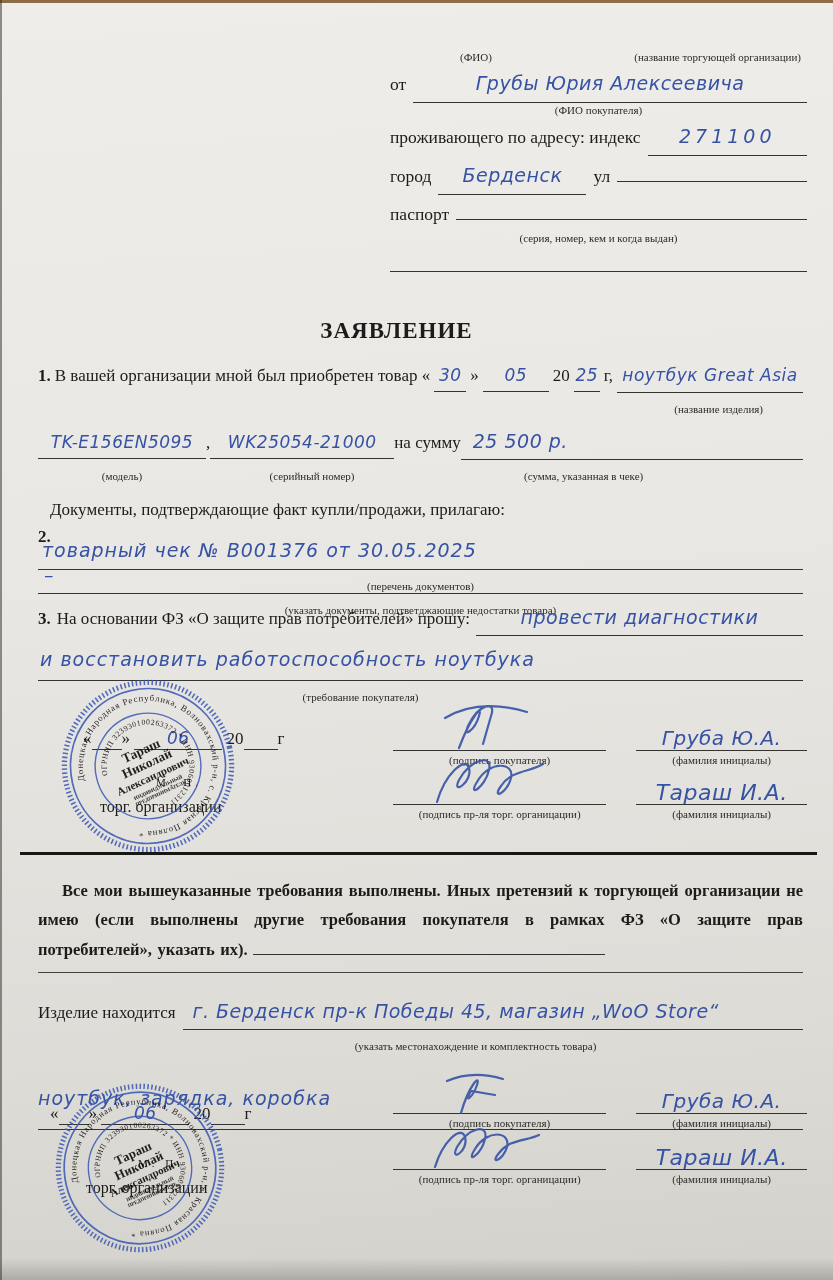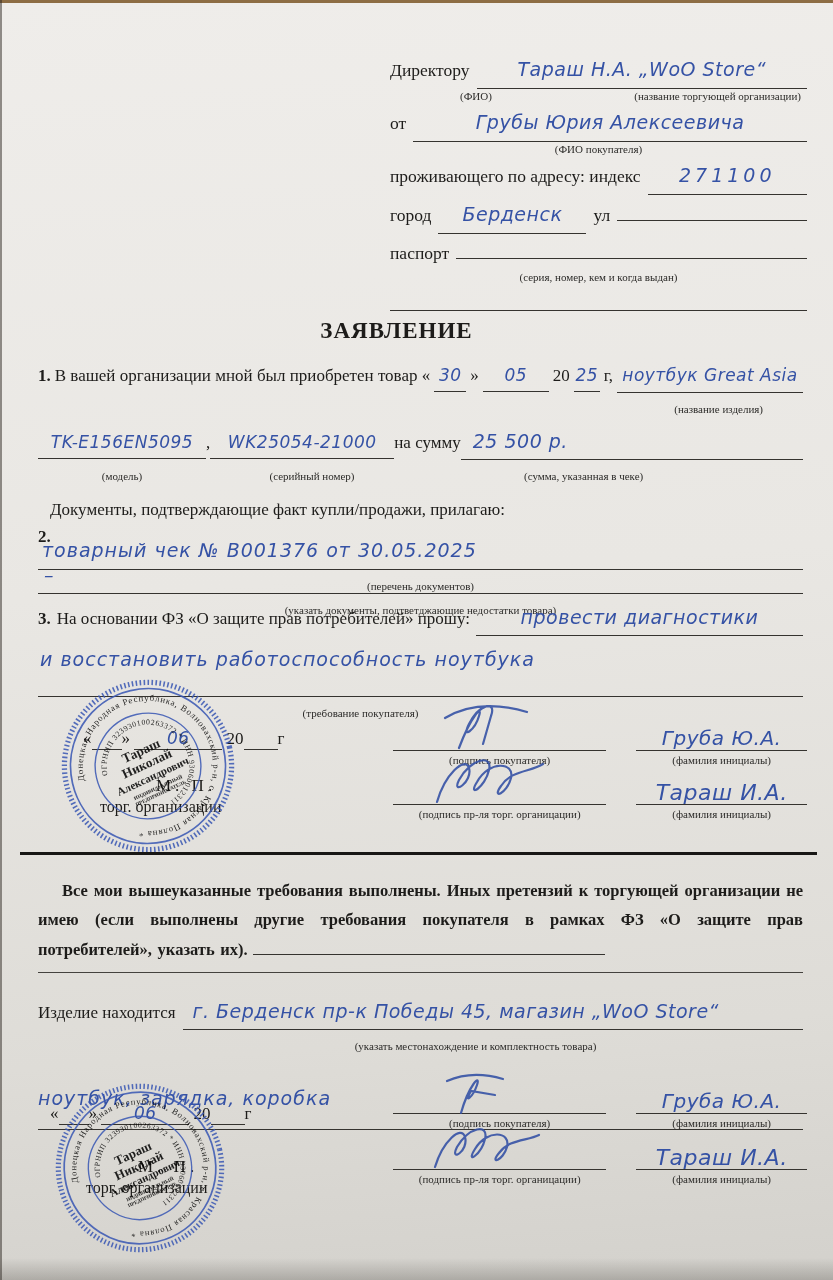--- a/index.html
+++ b/index.html
@@ -35,21 +35,21 @@
   .sigzone{position:absolute;left:355px;right:0;top:0;}
   .sigrow{display:flex;gap:30px;align-items:flex-end;}
   .sigcell{position:relative;}
   .sigcell.c1{flex:1.25;}
   .sigcell.c2{flex:1;}
   .sigline{border-bottom:1.5px solid #35332f;height:26px;position:relative;text-align:center;}
   .sigline .hw{position:relative;top:2px;font-size:20px;}
   .sig-svg{position:absolute;left:18%;bottom:-6px;overflow:visible;}
   .sigcell .hint{text-align:center;margin-top:3px;white-space:nowrap;}
   .datebits{font-size:17px;position:absolute;white-space:nowrap;}
-  .mp{position:absolute;font-size:17px;letter-spacing:4px;}
+  .mp{position:absolute;font-size:11px;letter-spacing:4px;}
   .mporg{position:absolute;font-size:16px;}
   .stamp{position:absolute;color:#3a58b4;opacity:.86;transform:rotate(-13deg);pointer-events:none;}
   .sigstroke{stroke:#3552a5;stroke-width:2.2;fill:none;stroke-linecap:round;opacity:.9;}
 </style>
 </head>
 <body>
 
 <svg width="0" height="0" style="position:absolute" aria-hidden="true">
   <defs>
     <g id="stampSym">
@@ -73,24 +73,20 @@
       </g>
     </g>
   </defs>
 </svg>
 
 <div class="page">
   <div class="top-edge"></div>
   <div class="left-edge"></div>
 
   <div class="abs hdr" style="left:390px;right:26px;top:50px;">
-    <div class="frow">
-      <span class="lbl">Директору</span>
-      <span class="fill"><span class="hw hw-lg">Тараш Н.А. „WoO Store“</span></span>
-    </div>
     <div class="hintrow" style="line-height:13px;">
       <span style="margin-left:70px;">(ФИО)</span>
       <span style="margin-left:auto;margin-right:6px;">(название торгующей организации)</span>
     </div>
     <div class="frow">
       <span class="lbl">от</span>
       <span class="fill"><span class="hw hw-lg">Грубы Юрия Алексеевича</span></span>
     </div>
     <div class="hintrow center" style="line-height:13px;justify-content:center;">
       <span>(ФИО покупателя)</span>
@@ -167,21 +163,21 @@
       <span>(указать документы, подтветджающие недостатки товара)</span>
     </div>
   </div>
 
   <div class="abs body-txt" style="left:38px;right:30px;top:602px;">
     <div class="frow" style="gap:6px;">
       <span class="secnum">3.</span>
       <span class="lbl">На основании ФЗ «О защите прав потребителей» прошу:</span>
       <span class="fill"><span class="hw hw-lg">провести диагностики</span></span>
     </div>
-    <div style="border-bottom:1.5px solid #35332f;margin-top:8px;padding-bottom:20px;">
+    <div style="border-bottom:1.5px solid #35332f;margin-top:8px;padding-bottom:4px;">
       <span class="hw hw-lg" style="margin-left:2px;letter-spacing:1px;">и восстановить работоспособность ноутбука</span>
     </div>
     <div class="hintrow" style="justify-content:center;">
       <span style="margin-right:120px;">(требование покупателя)</span>
     </div>
   </div>
 
   <div class="abs" style="left:38px;right:26px;top:688px;height:162px;">
     <div class="datebits" style="left:45px;top:40px;">
       <span>«</span><span class="bl" style="width:30px;">&nbsp;</span><span>»</span>

